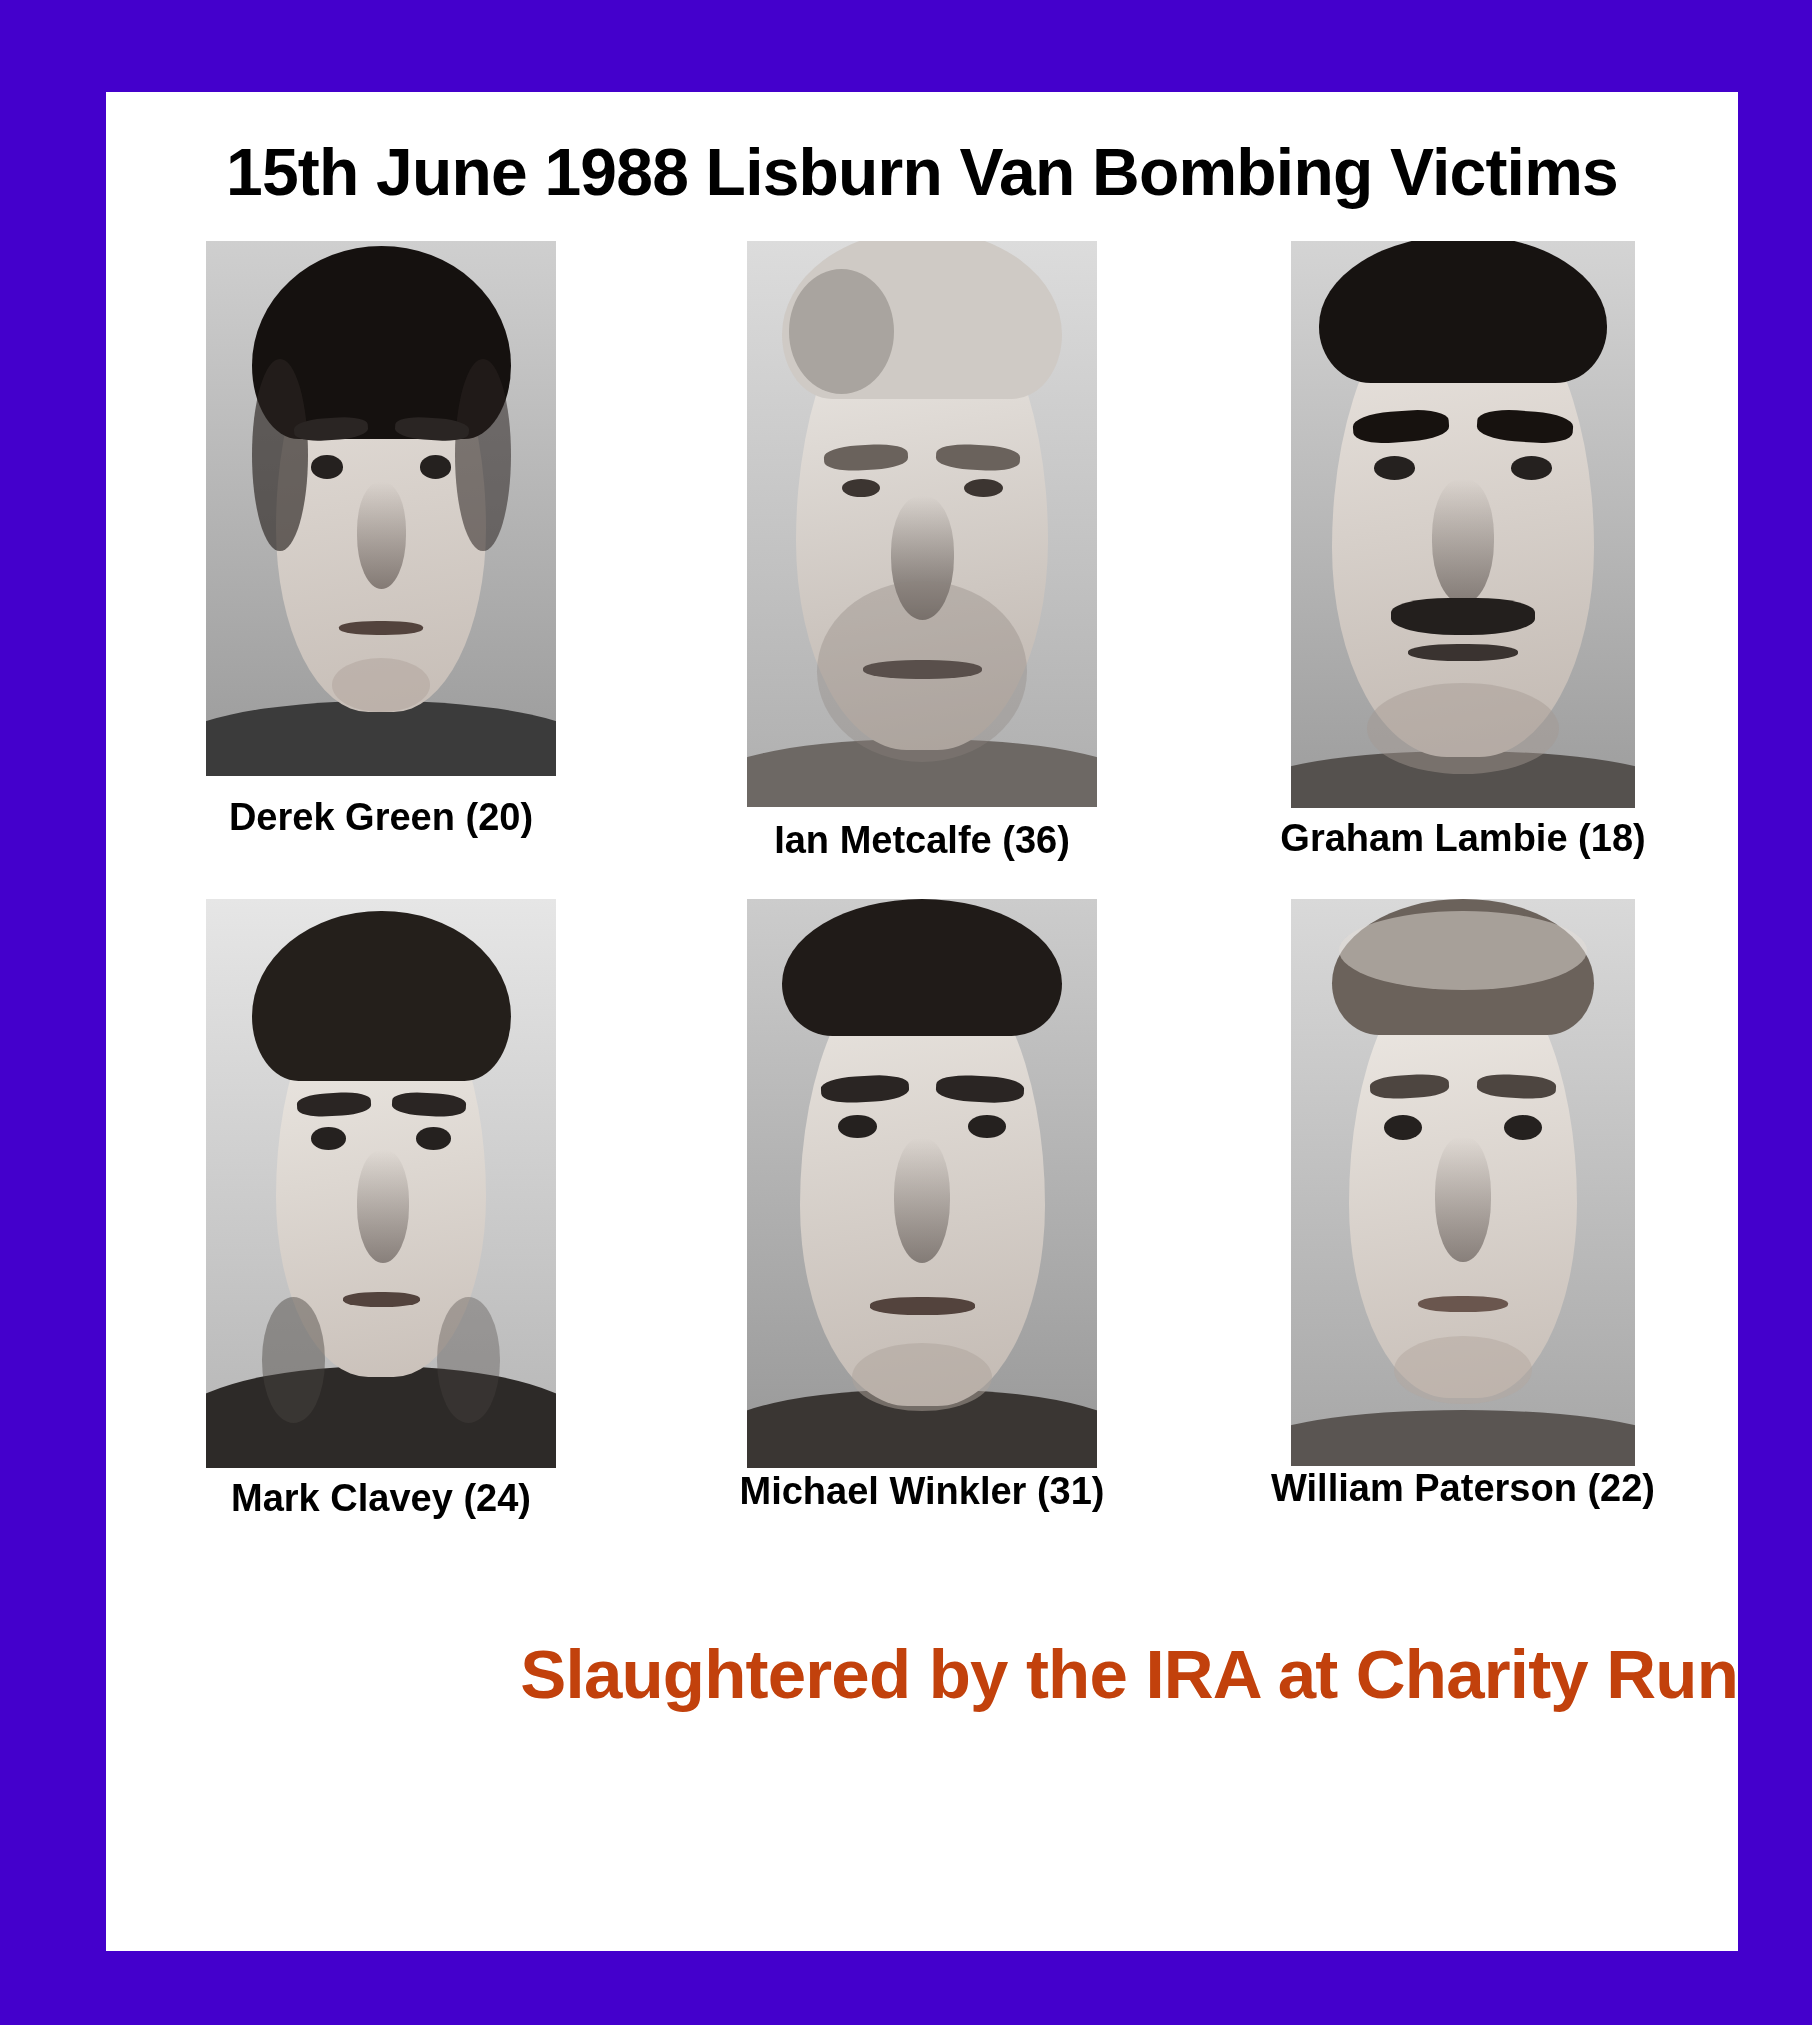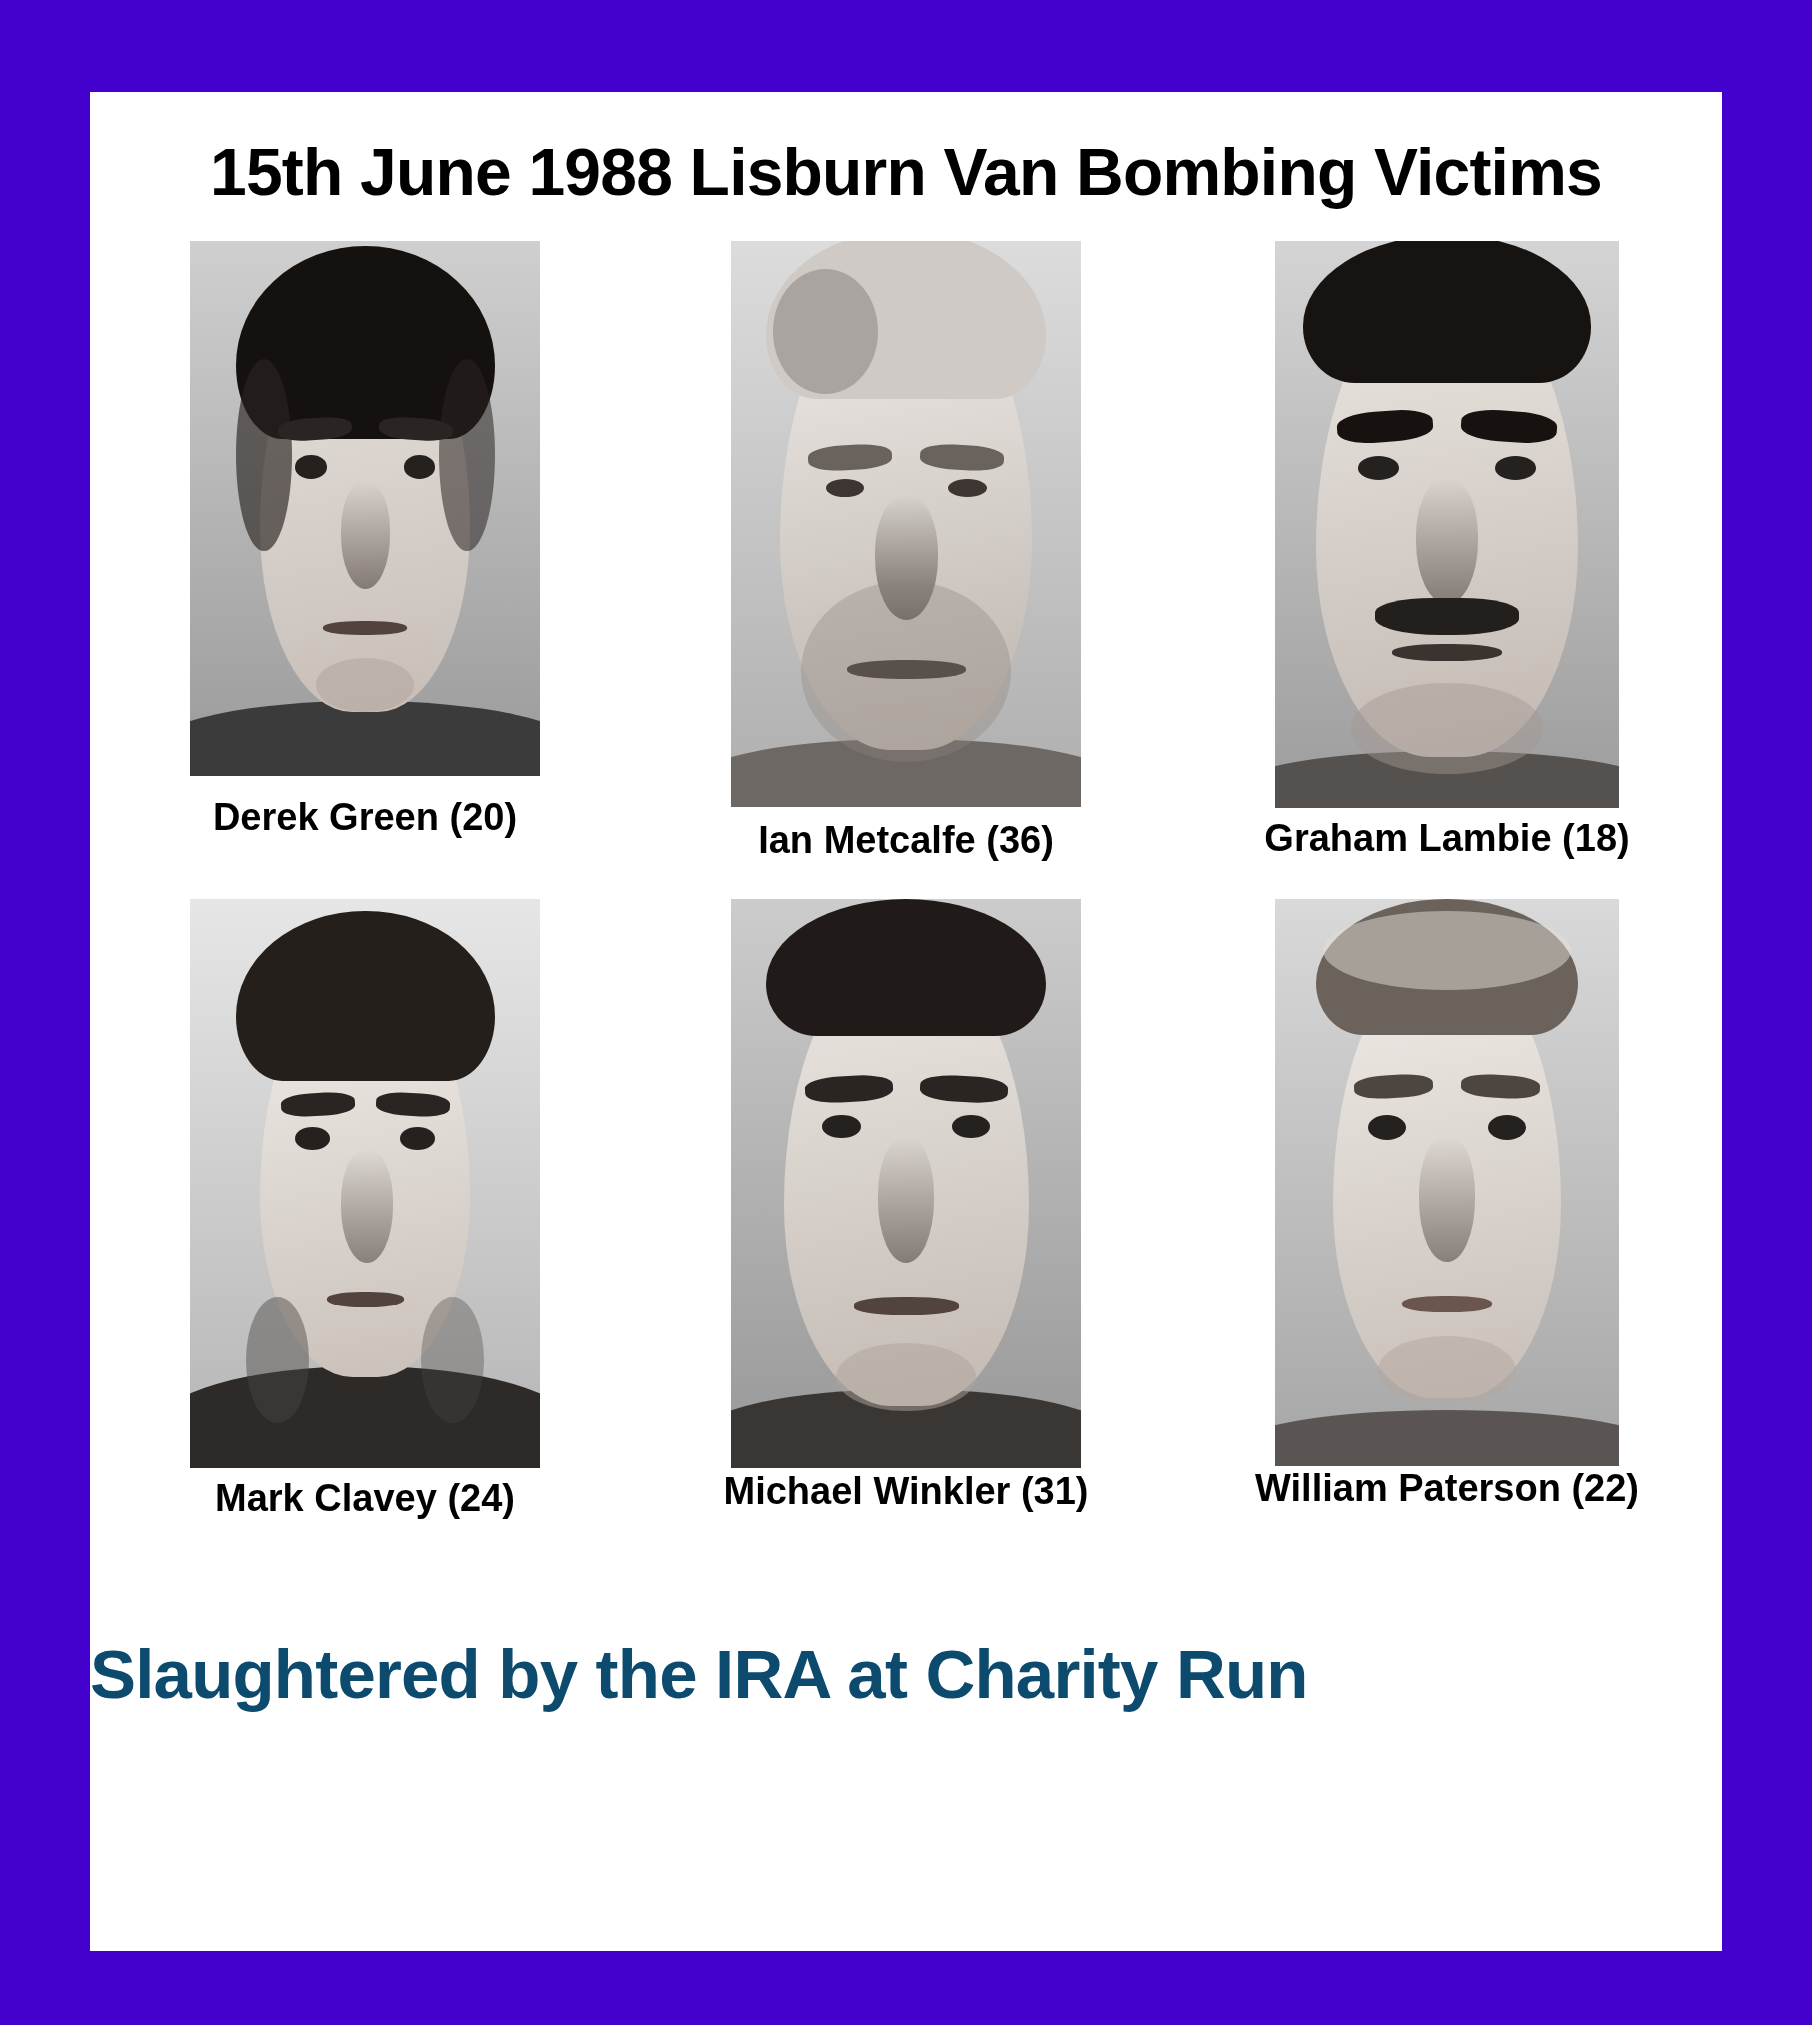--- a/index.html
+++ b/index.html
@@ -8,21 +8,21 @@
   }
   body {
     width: 1813px;
     height: 2025px;
     background: #4400cc;
     font-family: "Liberation Sans", sans-serif;
     overflow: hidden;
   }
   .poster {
     position: absolute;
-    left: 90px;
+    left: 106px;
     top: 92px;
     width: 1632px;
     height: 1859px;
     background: #ffffff;
     box-sizing: border-box;
   }
   .poster-title {
     text-align: center;
     font-size: 66px;
     font-weight: bold;
@@ -54,24 +54,24 @@
   }
   .cap {
     font-size: 38px;
     font-weight: bold;
     color: #000;
     text-align: center;
     white-space: nowrap;
     font-family: "Liberation Sans", sans-serif;
   }
   .footer {
-    text-align: left;
+    text-align: right;
     font-size: 69px;
     font-weight: bold;
-    color: #0c4a6e;
+    color: #c2410c;
     margin-top: 115px;
     letter-spacing: -0.8px;
     font-family: "Liberation Sans", sans-serif;
   }
 
   
   .face {
     position: absolute;
     left: 0; top: 0; right: 0; bottom: 0;
   }

